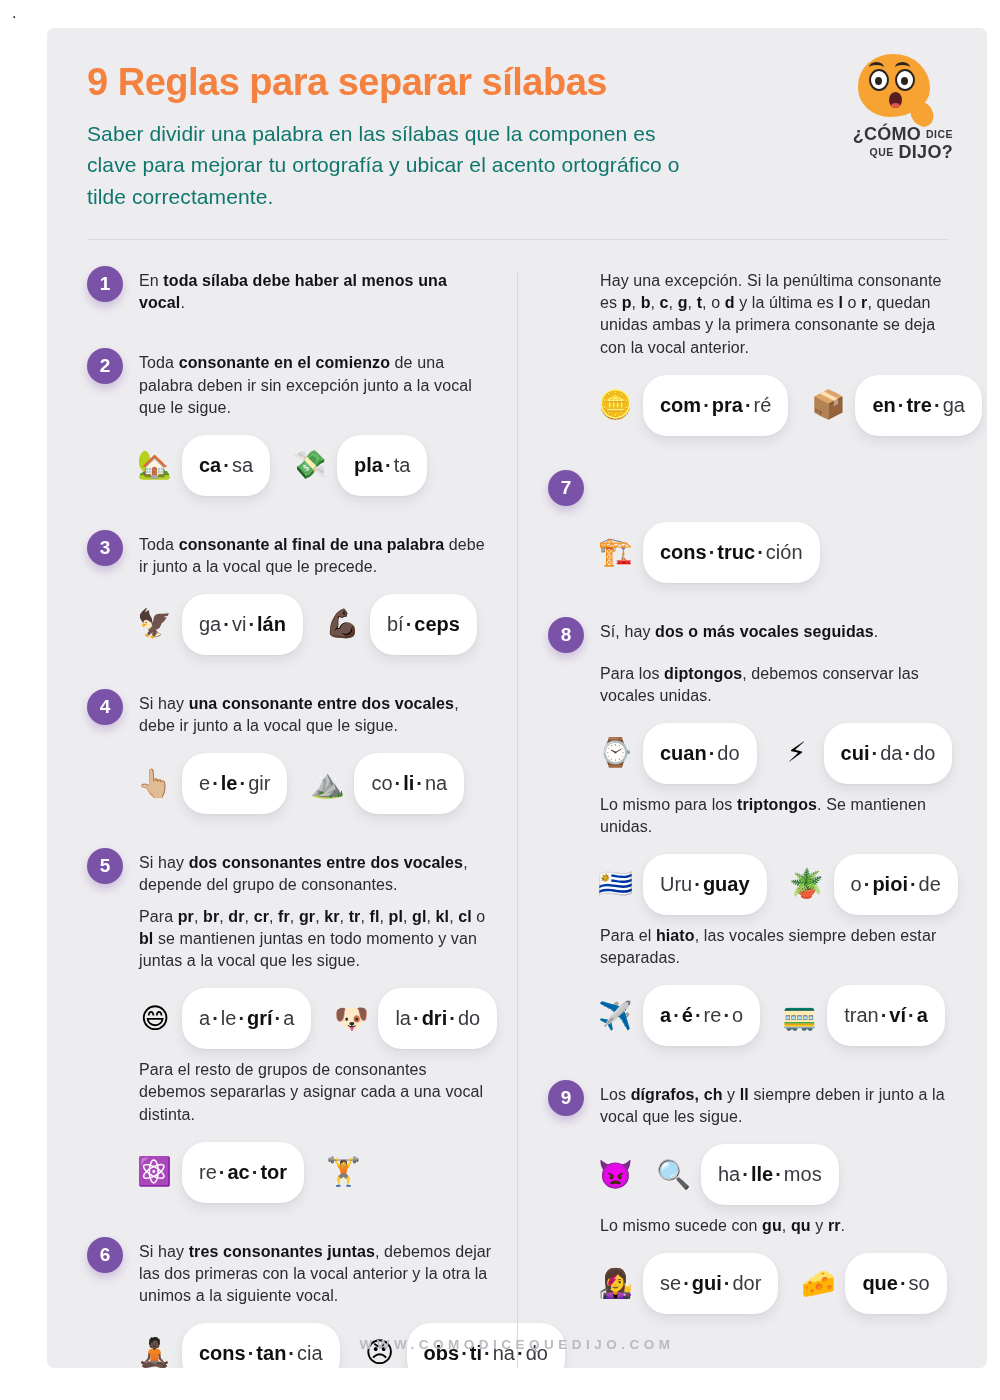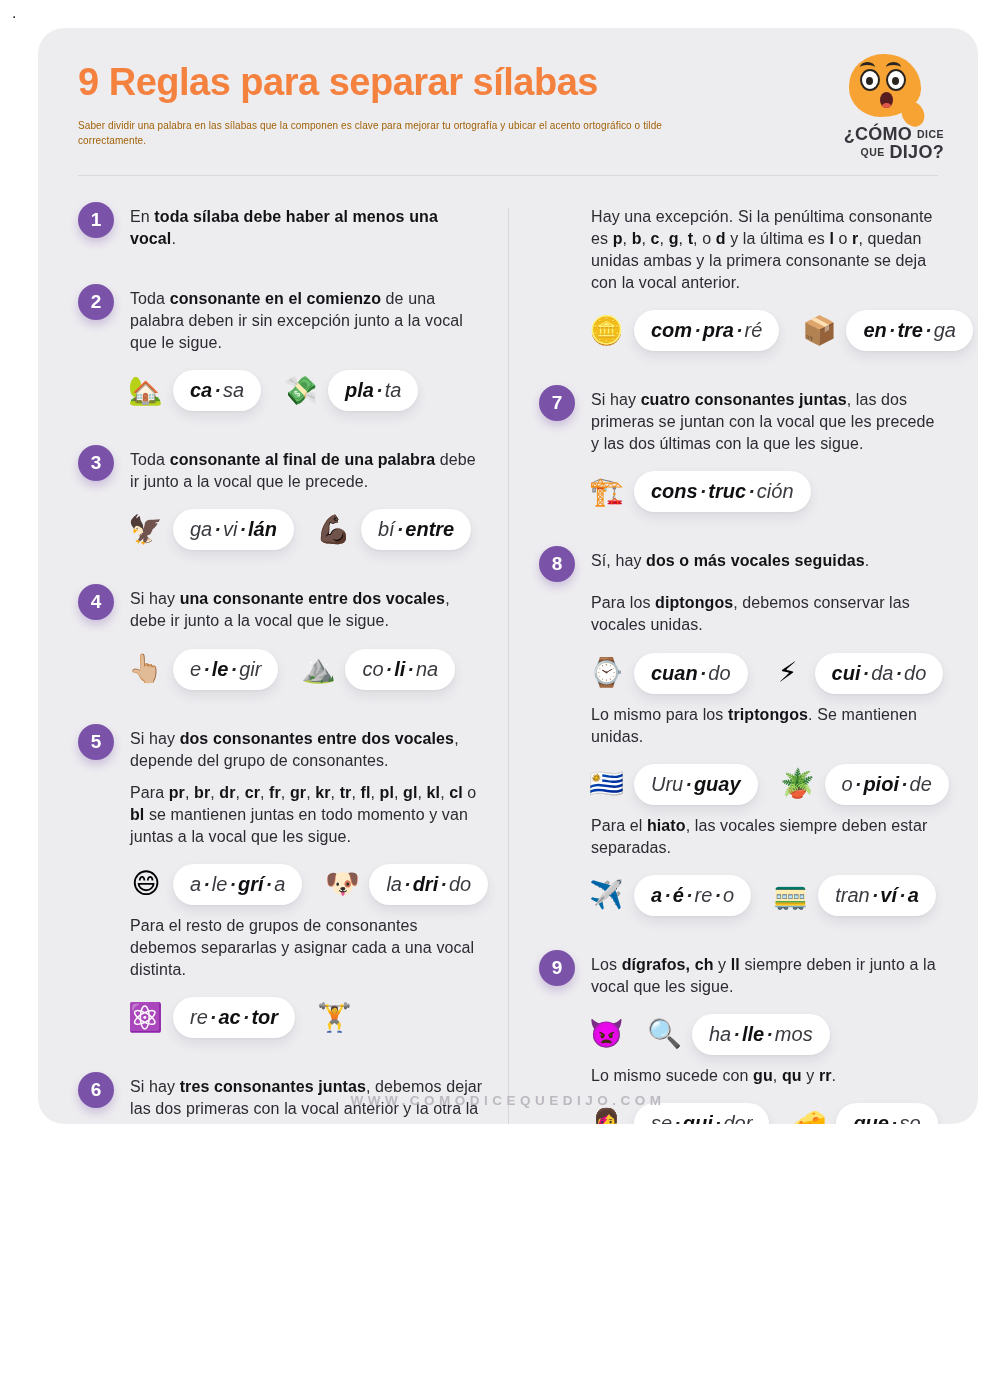--- a/index.html
+++ b/index.html
@@ -4,32 +4,32 @@
 <style>
   html,body{margin:0;padding:0;}
   body{
     width:1000px;height:1400px;position:relative;background:#ffffff;
     font-family:"Liberation Sans","DejaVu Sans",sans-serif;
     -webkit-font-smoothing:antialiased;overflow:hidden;
   }
   .corner-dot{position:absolute;left:12px;top:4px;font-size:16px;color:#1d1d1f;}
 
   .card{
-    position:absolute;left:38px;top:28px;width:940px;height:1096px;
-    background:#EDECEF;border-radius:26px;overflow:hidden;
+    position:absolute;left:47px;top:28px;width:940px;height:1340px;
+    background:#EDECEF;border-radius:7px;overflow:hidden;
   }
 
   
   .header{position:relative;padding:34px 40px 0 40px;}
   .page-title{
     margin:0;font-size:38px;font-weight:800;letter-spacing:-0.5px;
     color:#F5813F;line-height:1.1;
   }
   .page-subtitle{
-    margin:14px 0 0 0;font-size:10px;line-height:1.5;color:#a16207;
+    margin:14px 0 0 0;font-size:21px;line-height:1.5;color:#0f766e;
     width:600px;letter-spacing:0.1px;
   }
   .header-divider{border:none;border-top:1px solid #D9D8DC;margin:27px 40px 0 40px;}
 
   
   .logo{position:absolute;top:26px;right:34px;width:118px;text-align:right;}
   .bubble{position:relative;width:72px;height:63px;margin:0 auto;background:#F7A334;
     border-radius:50% 52% 58% 46% / 52% 56% 46% 48%;}
   .bubble:after{content:"";position:absolute;right:-4px;bottom:-9px;width:24px;height:24px;
     background:#F7A334;border-radius:3px 70% 10px 70%;transform:rotate(14deg);}
@@ -68,24 +68,23 @@
   }
   .rtext{font-size:16px;line-height:1.38;color:#2C2B31;letter-spacing:0.1px;}
   .rtext .b{font-weight:700;color:#131317;}
   .para{padding-left:52px;}
 
   .examples{display:flex;align-items:center;gap:22px;padding-left:50px;}
   .example{display:flex;align-items:center;gap:9px;}
   .emoji{font-size:28px;width:36px;text-align:center;flex:none;line-height:1;
     font-family:"DejaVu Sans",sans-serif;}
   .pill{
-    background:#ffffff;border-radius:24px;padding:9px 17px;font-size:20px;line-height:1.15;
+    background:#ffffff;border-radius:24px;padding:19px 17px;font-size:20px;line-height:1.15;
     color:#3A393F;white-space:nowrap;
     box-shadow:0 6px 12px rgba(60,60,80,0.09),0 1px 3px rgba(60,60,80,0.05);
-    font-style:italic;
   }
   .pill .b{font-weight:700;color:#101013;}
   .pill .sep{margin:0 2px;font-weight:700;color:#232226;}
 
   
   .footer{
     position:absolute;left:0;bottom:16px;width:100%;text-align:center;
     font-size:13.5px;font-weight:600;letter-spacing:4.5px;color:#BCBAC0;
   }
 </style>
@@ -149,21 +148,21 @@
         <div class="rtext"><span>Toda </span><span class="b">consonante al final de una palabra</span><span> debe ir junto a la vocal que le precede.</span></div>
       </div>
 
       <div class="block examples">
         <div class="example">
           <span class="emoji">🦅</span>
           <span class="pill"><span>ga</span><span class="sep">·</span><span>vi</span><span class="sep">·</span><span class="b">lán</span></span>
         </div>
         <div class="example">
           <span class="emoji">💪🏿</span>
-          <span class="pill"><span>bí</span><span class="sep">·</span><span class="b">entre</span></span>
+          <span class="pill"><span>bí</span><span class="sep">·</span><span class="b">ceps</span></span>
         </div>
       </div>
 
       <div class="block rule">
         <div class="num">4</div>
         <div class="rtext"><span>Si hay </span><span class="b">una consonante entre dos vocales</span><span>, debe ir junto a la vocal que le sigue.</span></div>
       </div>
 
       <div class="block examples">
         <div class="example">
@@ -236,21 +235,20 @@
           <span class="pill"><span class="b">com</span><span class="sep">·</span><span class="b">pra</span><span class="sep">·</span><span>ré</span></span>
         </div>
         <div class="example">
           <span class="emoji">📦</span>
           <span class="pill"><span class="b">en</span><span class="sep">·</span><span class="b">tre</span><span class="sep">·</span><span>ga</span></span>
         </div>
       </div>
 
       <div class="block rule">
         <div class="num">7</div>
-        <div class="rtext"><span>Si hay </span><span class="b">cuatro consonantes juntas</span><span>, las dos primeras se juntan con la vocal que les precede y las dos últimas con la que les sigue.</span></div>
       </div>
 
       <div class="block examples">
         <div class="example">
           <span class="emoji">🏗️</span>
           <span class="pill"><span class="b">cons</span><span class="sep">·</span><span class="b">truc</span><span class="sep">·</span><span>ción</span></span>
         </div>
       </div>
 
       <div class="block rule">

